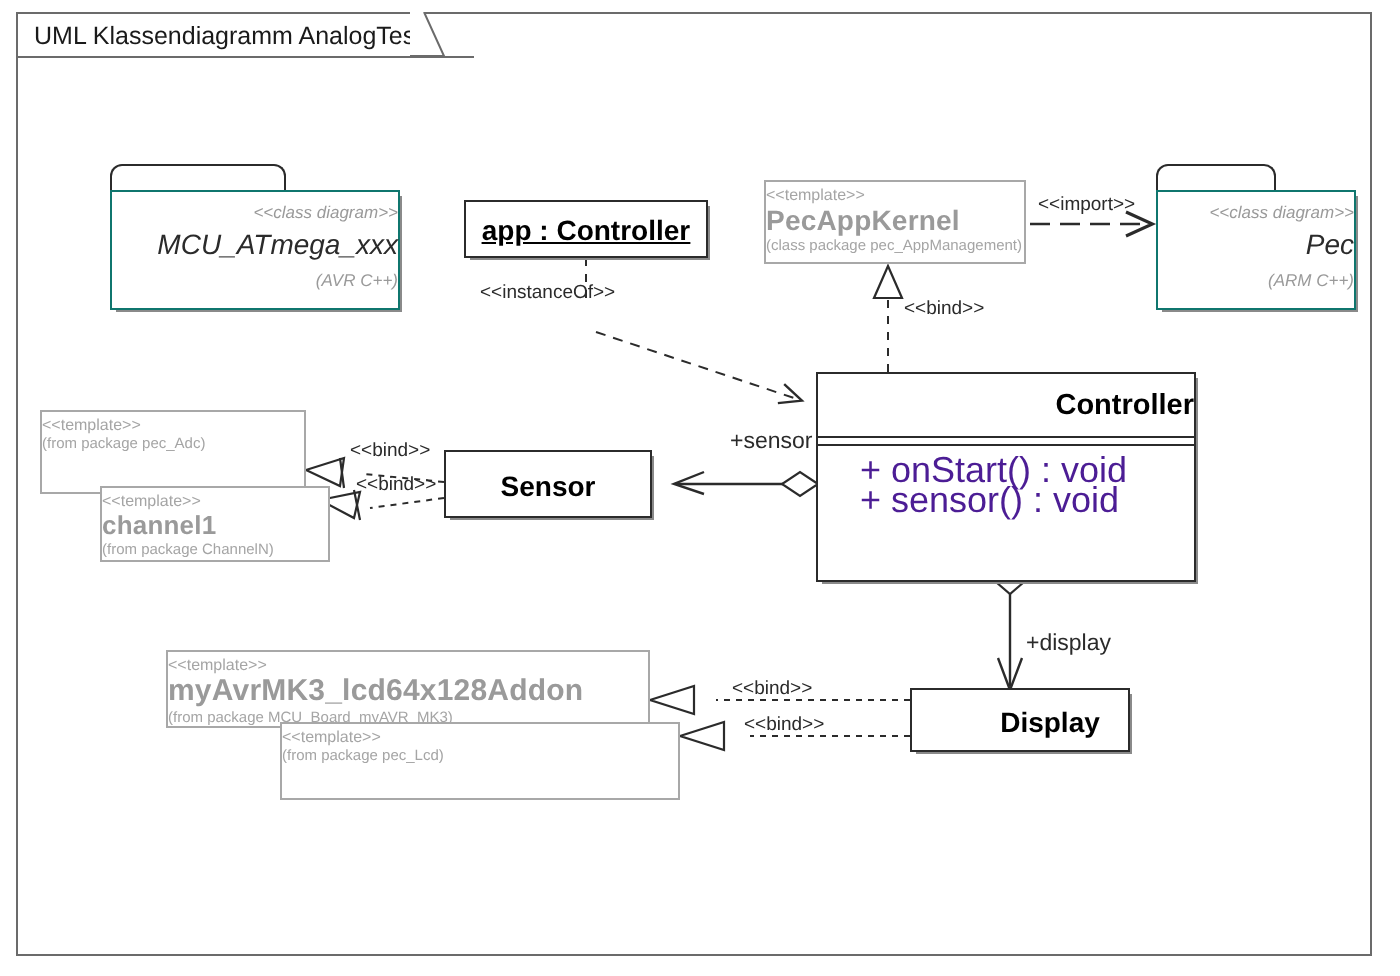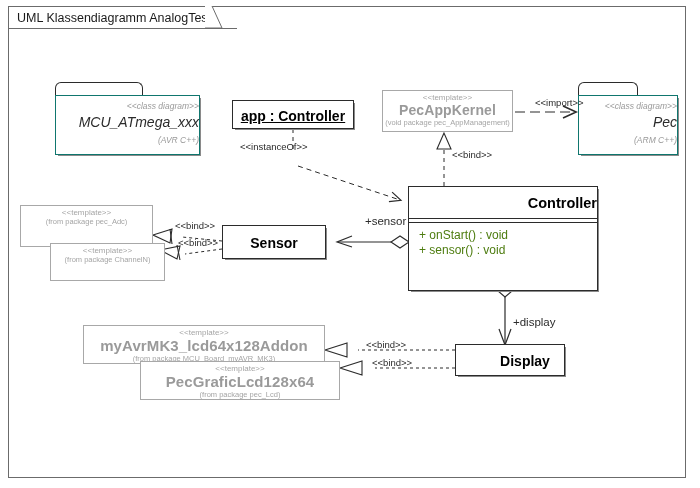--- a/index.html
+++ b/index.html
@@ -66,21 +66,21 @@
   }
   .cls {
     border: 1px solid #2b2b2b;
     box-shadow: 2px 2px 0 -1px #8a8a8a;
   }
 
   
   .tmpl {
     border: 1px solid #a8a8a8;
     color: #9a9a9a;
-    text-align: center;
+    text-align: left;
     background: #ffffff;
   }
   .tmpl .stereo {
     font-size: 8px;
     line-height: 9px;
     color: #a5a5a5;
     margin-top: 2px;
   }
   .tmpl .tname {
     font-size: 14px;
@@ -172,25 +172,25 @@
   }
   .ctrl-sep {
     position: absolute;
     left: 0; right: 0;
     top: 35px;
     height: 1px;
     background: #2b2b2b;
   }
   .ctrl-ops {
     position: absolute;
-    left: 10px;
+    left: 21px;
     top: 41px;
-    font-size: 12px;
+    font-size: 18px;
     line-height: 15px;
-    color: #4d7c0f;
+    color: #4c1d95;
   }
 
   .plain-title {
     text-align: center;
     font-weight: bold;
     font-size: 14px;
     color: #000;
   }
 
   
@@ -308,65 +308,65 @@
     </div>
   </div>
 
   <div class="inst" style="left:232px; top:100px; width:122px; height:29px; line-height:29px;text-decoration:underline;">
     <span>app : Controller</span>
   </div>
 
   <div class="box tmpl" style="left:382px; top:90px; width:131px; height:42px;">
     <div class="stereo">&lt;&lt;template&gt;&gt;</div>
     <div class="tname">PecAppKernel</div>
-    <div class="pkg">(void package pec_AppManagement)</div>
+    <div class="pkg">(class package pec_AppManagement)</div>
   </div>
 
   <div class="box cls" style="left:408px; top:186px; width:190px; height:105px;">
     <div class="ctrl-title">Controller</div>
     <div class="ctrl-sep"></div>
     <div class="ctrl-ops">
       <div>+ onStart() : void</div>
       <div>+ sensor() : void</div>
     </div>
   </div>
 
   <div class="box tmpl" style="left:20px; top:205px; width:133px; height:42px;">
     <div class="stereo">&lt;&lt;template&gt;&gt;</div>
     <div class="pkg">(from package pec_Adc)</div>
   </div>
 
   <div class="box tmpl" style="left:50px; top:243px; width:115px; height:38px;">
     <div class="stereo">&lt;&lt;template&gt;&gt;</div>
+    <div class="tname" style="font-size:13px;line-height:15px;">channel1</div>
     <div class="pkg">(from package ChannelN)</div>
   </div>
 
   <div class="box cls" style="left:222px; top:225px; width:104px; height:34px;">
     <div class="plain-title" style="line-height:34px;">Sensor</div>
   </div>
 
   <div class="box tmpl" style="left:83px; top:325px; width:242px; height:39px;">
     <div class="stereo">&lt;&lt;template&gt;&gt;</div>
     <div class="tname" style="font-size:15px;line-height:17px;">myAvrMK3_lcd64x128Addon</div>
     <div class="pkg">(from package MCU_Board_myAVR_MK3)</div>
   </div>
 
   <div class="box tmpl" style="left:140px; top:361px; width:200px; height:39px;">
     <div class="stereo">&lt;&lt;template&gt;&gt;</div>
-    <div class="tname" style="font-size:15px;line-height:17px;">PecGraficLcd128x64</div>
     <div class="pkg">(from package pec_Lcd)</div>
   </div>
 
   <div class="box cls" style="left:455px; top:344px; width:110px; height:32px;padding-left:30px;">
     <div class="plain-title" style="line-height:32px;">Display</div>
   </div>
 
   <div class="lbl" style="left:240px; top:141px;">&lt;&lt;instanceOf&gt;&gt;</div>
 
-  <div class="lbl" style="left:519px; top:97px;margin-left:16px;">&lt;&lt;import&gt;&gt;</div>
+  <div class="lbl" style="left:519px; top:97px;">&lt;&lt;import&gt;&gt;</div>
 
   <div class="lbl" style="left:452px; top:149px;">&lt;&lt;bind&gt;&gt;</div>
 
   <div class="lbl" style="left:175px; top:220px;">&lt;&lt;bind&gt;&gt;</div>
 
   <div class="lbl" style="left:178px; top:237px;">&lt;&lt;bind&gt;&gt;</div>
 
   <div class="lbl" style="left:366px; top:339px;">&lt;&lt;bind&gt;&gt;</div>
 
   <div class="lbl" style="left:372px; top:357px;">&lt;&lt;bind&gt;&gt;</div>

